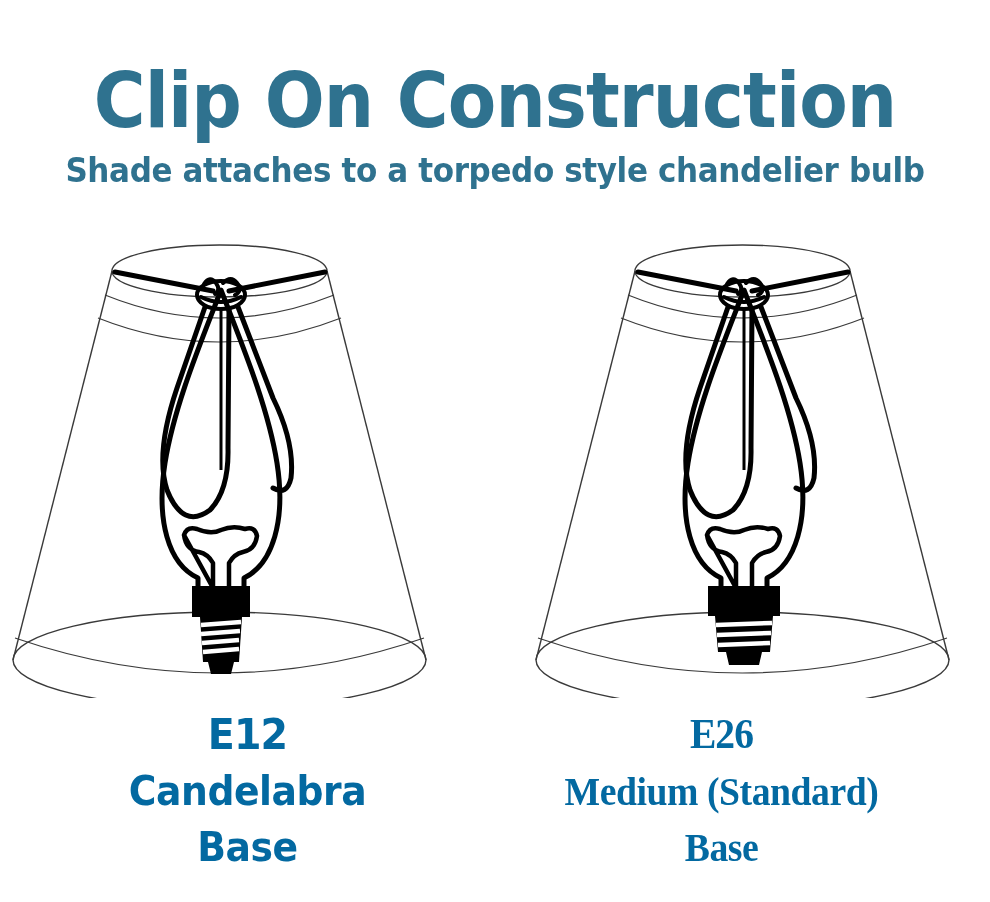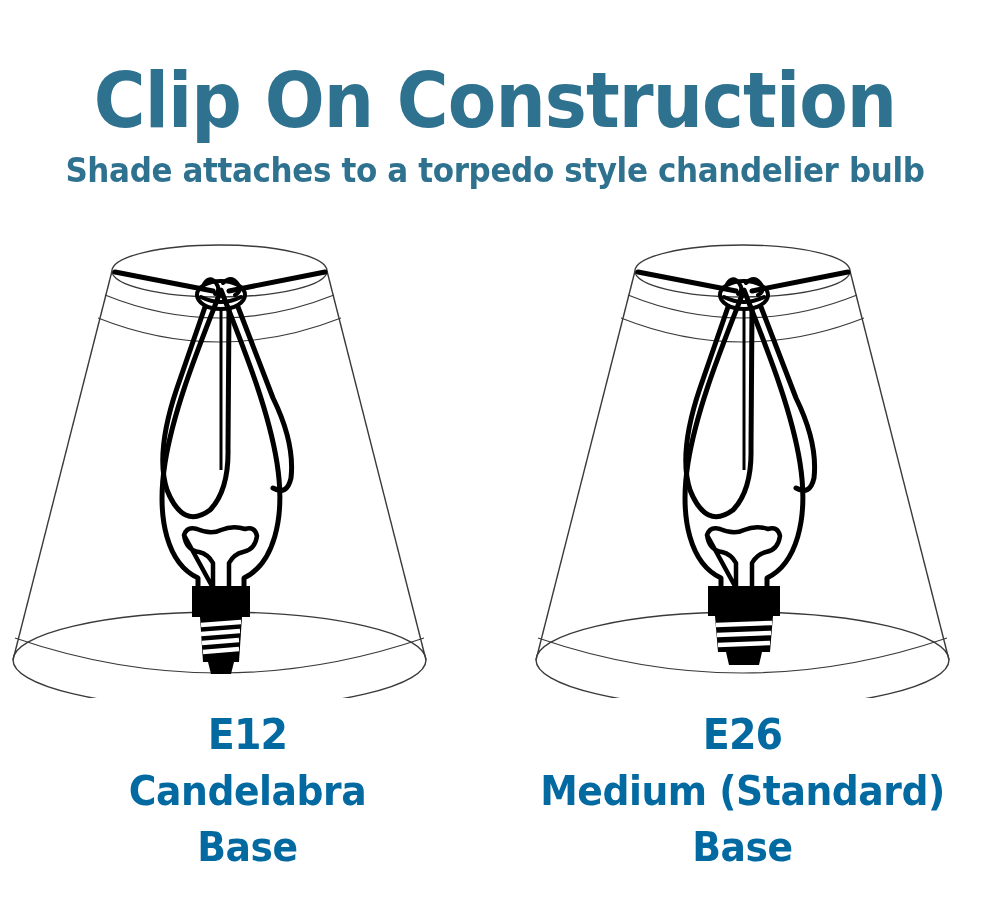--- a/index.html
+++ b/index.html
@@ -87,21 +87,21 @@
   .caption {
     position: absolute;
     top: 0;
     width: 495px;
     text-align: center;
     color: #0369a1;
     font-family: "DejaVu Sans", sans-serif;
     font-weight: 700;
   }
   .caption.left  { left: 0px; }
-  .caption.right { left: 495px; }
+  .caption.right { left: 474px; font-family: Liberation Serif, serif; }
 
   .caption .code {
     display: block;
     font-size: 43px;
     line-height: 58px;
     letter-spacing: -1px;
     transform: scaleX(0.92);
   }
   .caption .name {
     display: block;

